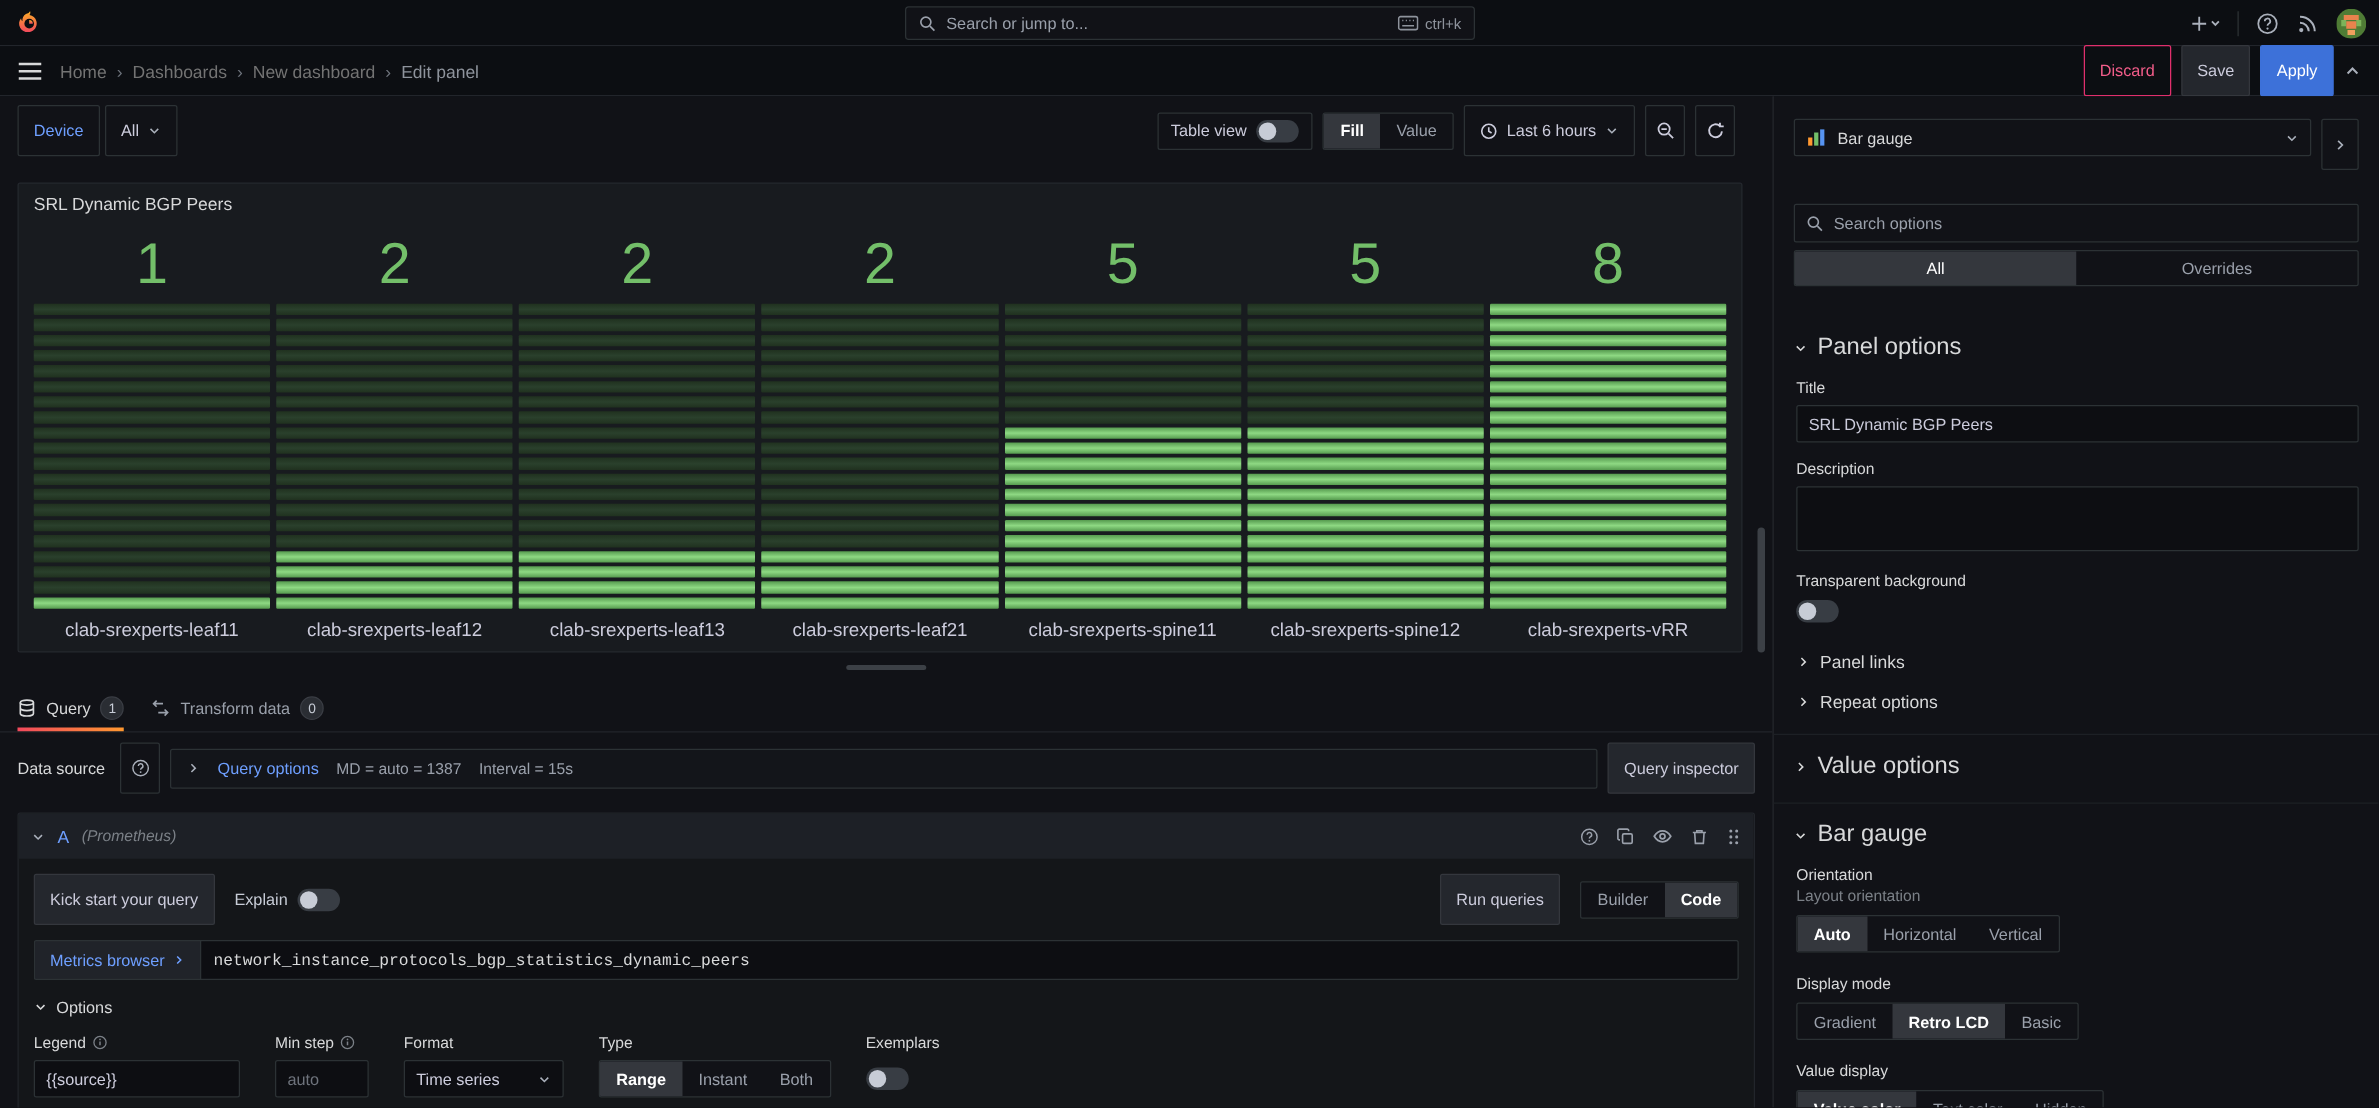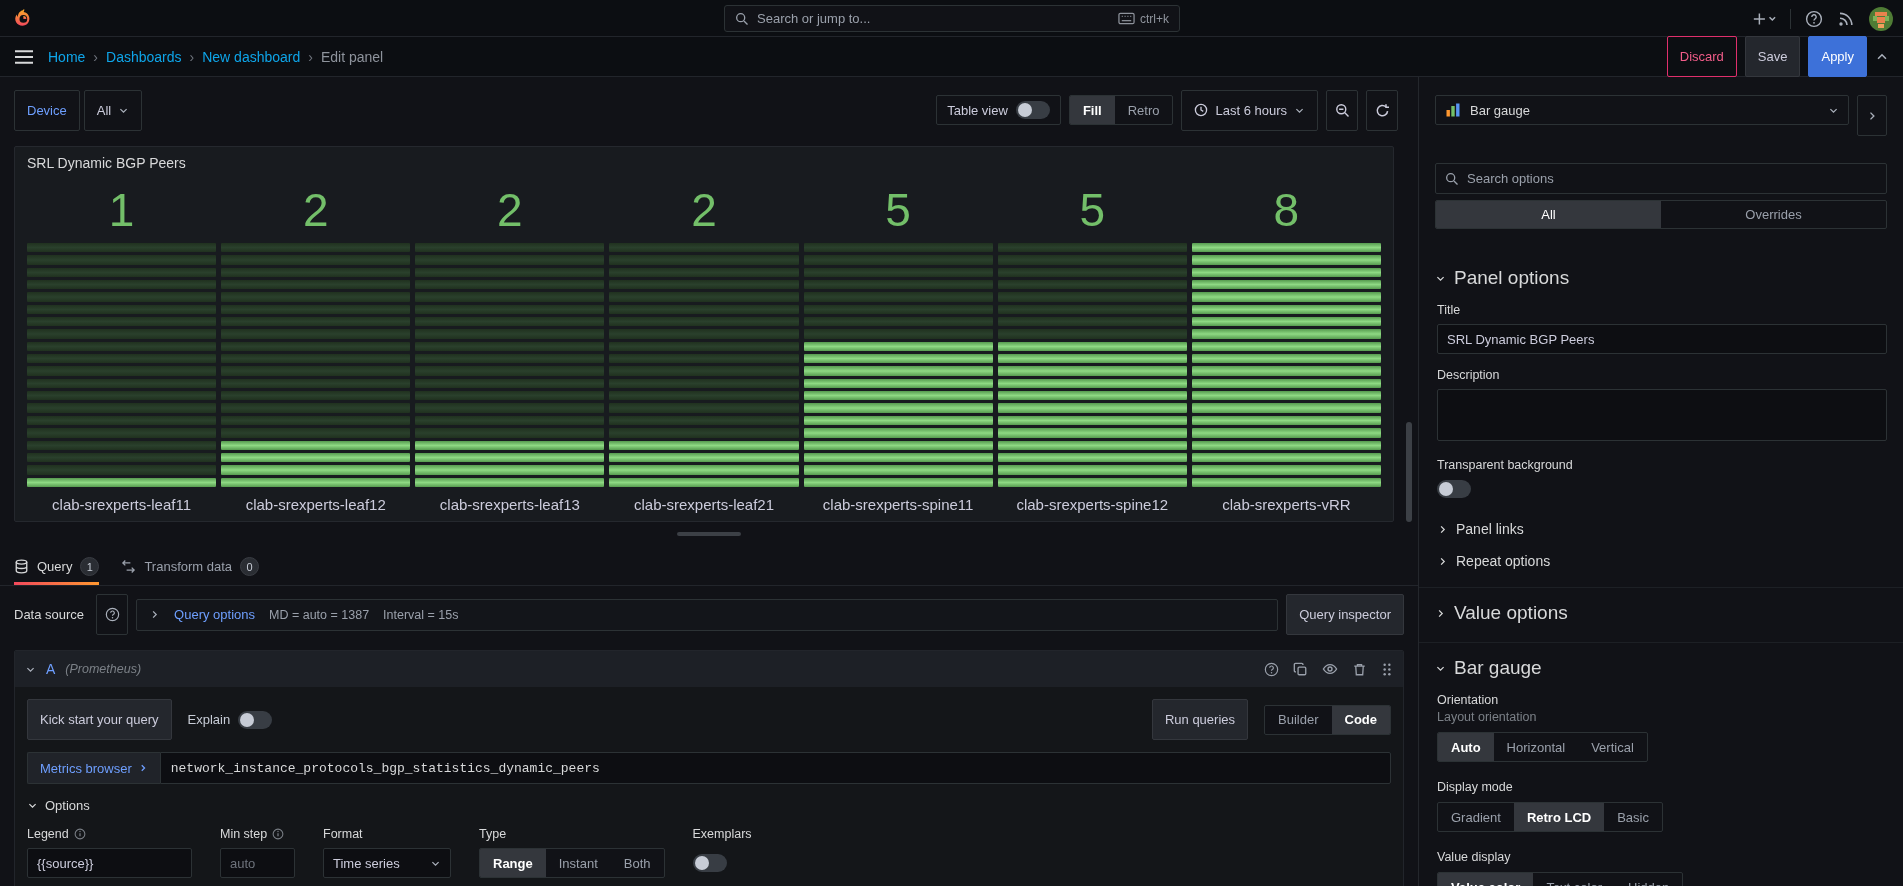--- a/index.html
+++ b/index.html
@@ -18,36 +18,36 @@
   .kbd-hint { display:flex; align-items:center; gap:5px; color:#8e939c; font-size:12px; }
   .nav-right { position:absolute; right:10px; top:0; height:37px; display:flex; align-items:center; gap:14px; }
   .nav-divider { width:1px; height:20px; background:#2c3235; }
   .avatar { width:24px; height:24px; border-radius:50%; overflow:hidden; }
   .iconbtn { display:inline-flex; align-items:center; justify-content:center; color:#aab0bb; cursor:pointer; }
 
   
   .crumbbar { position:absolute; left:0; top:37px; width:1903px; height:40px; background:#0c0e12;
     border-bottom:1px solid #22252b; display:flex; align-items:center; padding:0 14px; gap:14px; }
   .crumbs { display:flex; align-items:center; gap:8px; font-size:14px; }
-  .crumbs .crumb { color:#0ea5e9; }
+  .crumbs .crumb { color:#737373; }
   .crumbs .crumb-sep { color:#6e737c; }
   .crumbs .crumb-current { color:#8e939c; }
   .crumb-actions { margin-left:auto; display:flex; align-items:center; gap:8px; }
 
   .btn { height:41px; padding:0 12px; border-radius:2px; font-size:13px; display:inline-flex;
     align-items:center; gap:7px; border:1px solid transparent; cursor:pointer; color:#ccccdc; background:transparent; white-space:nowrap; }
   .btn-secondary { background:#24272d; border-color:#34373d; }
   .btn-outline { border-color:#2c3235; background:#111217; }
   .btn-primary { background:#3d71d9; color:#fff; border-color:#3d71d9; font-weight:500; }
   .btn-danger { border-color:#e02f6c; color:#f35d8a; background:transparent; }
   .btn-sq { width:32px; padding:0; justify-content:center; }
 
   
   .mainarea { position:absolute; left:0; top:77px; width:1418px; height:809px; background:#111217; }
-  .panel-toolbar { position:absolute; left:14px; right:20px; top:18px; height:30px; display:flex; align-items:center; }
+  .panel-toolbar { position:absolute; left:14px; right:30px; top:18px; height:30px; display:flex; align-items:flex-end; }
   .varpicker { display:flex; gap:4px; }
   .varlabel { color:#6e9fff; }
   .toolbar-right { margin-left:auto; display:flex; align-items:center; gap:8px; }
   .labeled-toggle { display:flex; align-items:center; gap:8px; border:1px solid #2c3235; border-radius:2px;
     height:30px; padding:0 10px; color:#ccccdc; }
 
   .toggle { width:34px; height:18px; border-radius:9px; background:#383d44; position:relative; cursor:pointer; flex:none; }
   .toggle::after { content:""; position:absolute; left:2px; top:2px; width:14px; height:14px; border-radius:50%; background:#c7ccd6; }
 
   .seg { display:inline-flex; border:1px solid #2c3235; border-radius:2px; height:30px; background:#111217; overflow:hidden; }
@@ -250,21 +250,21 @@
           </svg>
         </button>
       </div>
       <div class="toolbar-right">
         <div class="labeled-toggle">
           <span>Table view</span>
           <span class="toggle"></span>
         </div>
         <div class="seg">
           <span class="opt sel">Fill</span>
-          <span class="opt">Retro</span>
+          <span class="opt">Value</span>
         </div>
         <button class="btn btn-outline">
           <svg width="14" height="14" viewBox="0 0 16 16">
             <circle cx="8" cy="8" r="6.4" fill="none" stroke="#ccccdc" stroke-width="1.5"></circle>
             <path d="M8 4.4V8l2.6 1.6" fill="none" stroke="#ccccdc" stroke-width="1.5"></path>
           </svg>
           <span>Last 6 hours</span>
           <svg class="chev" width="11" height="11" viewBox="0 0 16 16">
             <path d="M3.5 6 8 10.5 12.5 6" fill="none" stroke="#aab0bb" stroke-width="1.8"></path>
           </svg>

